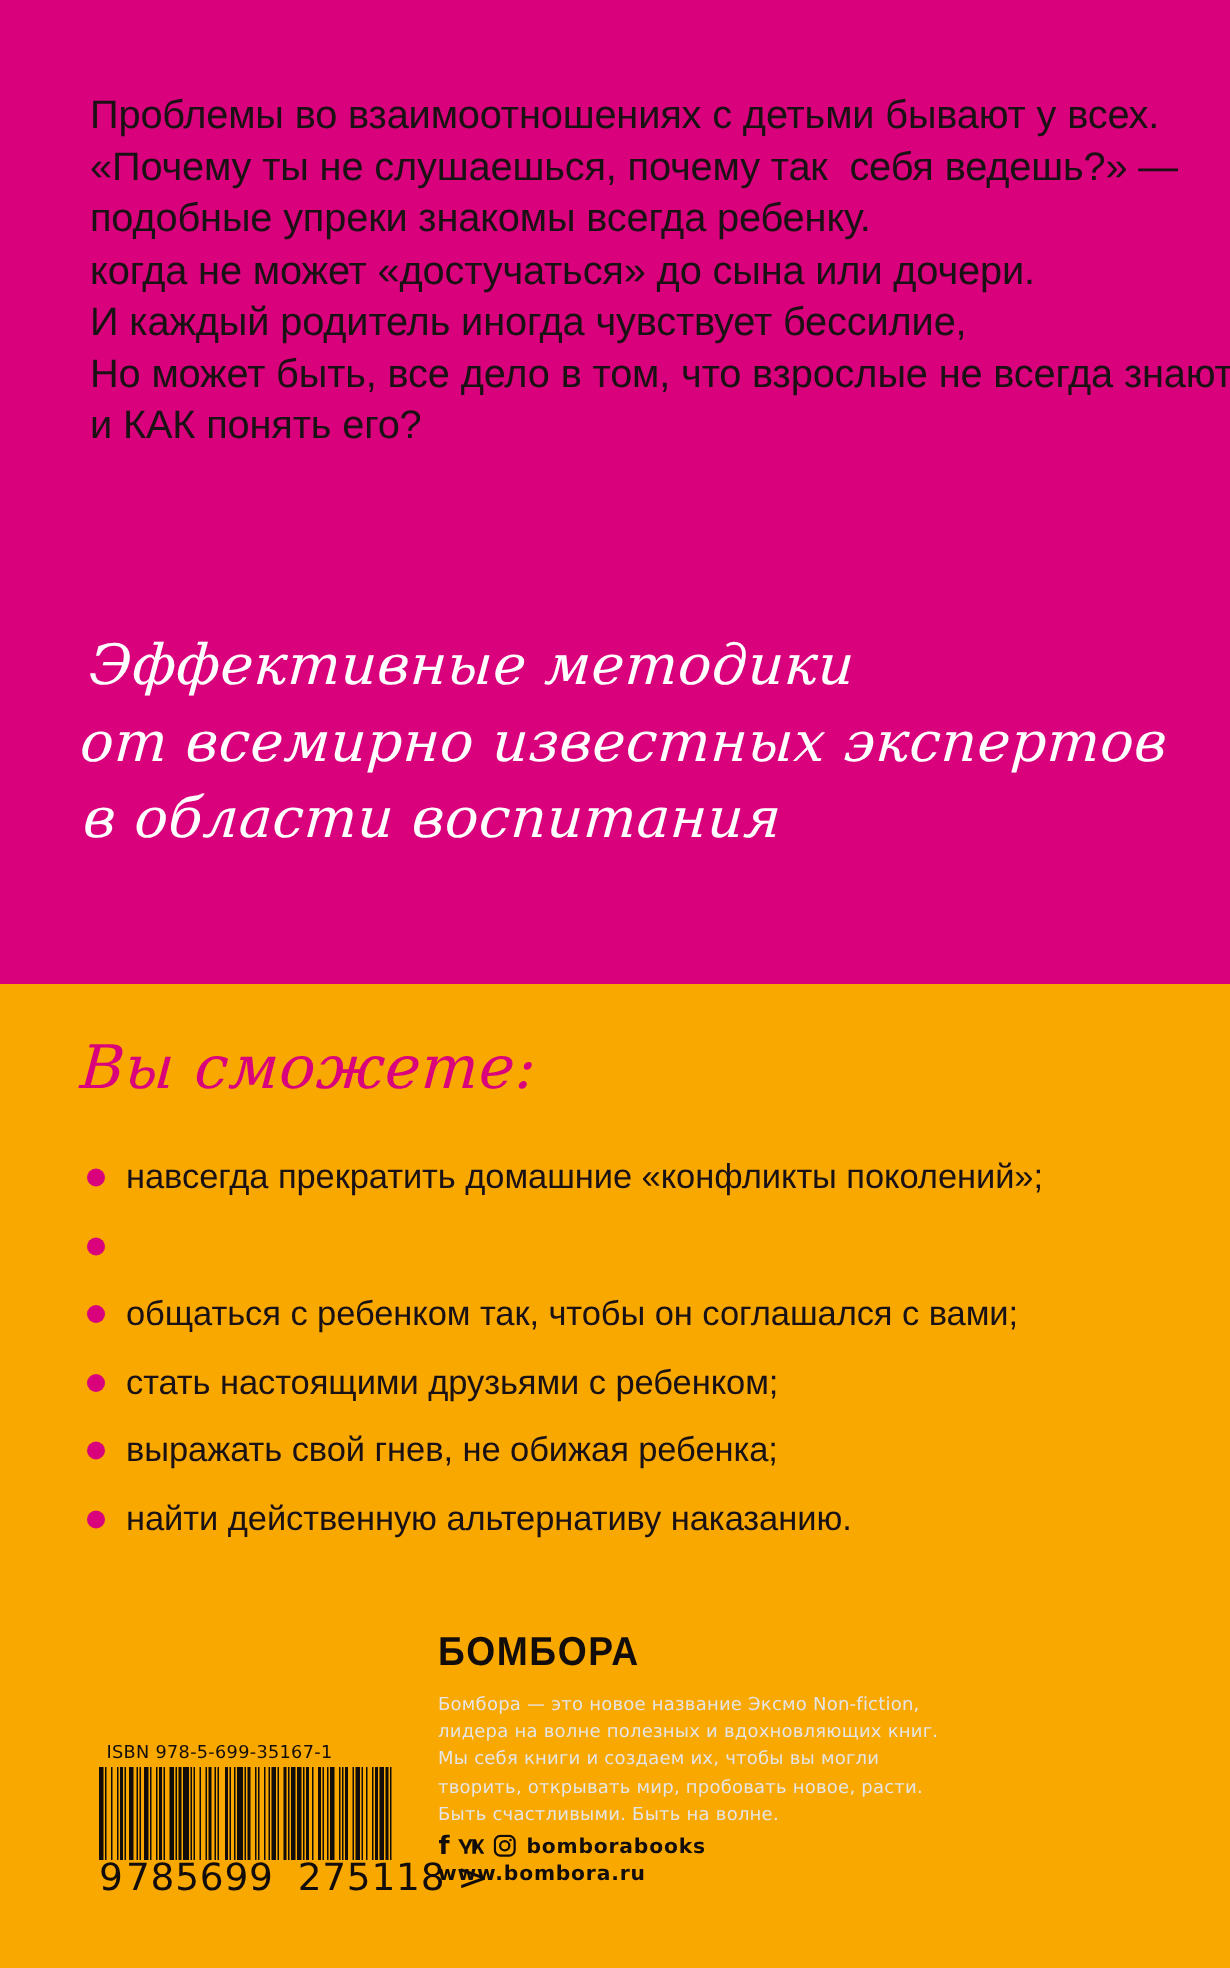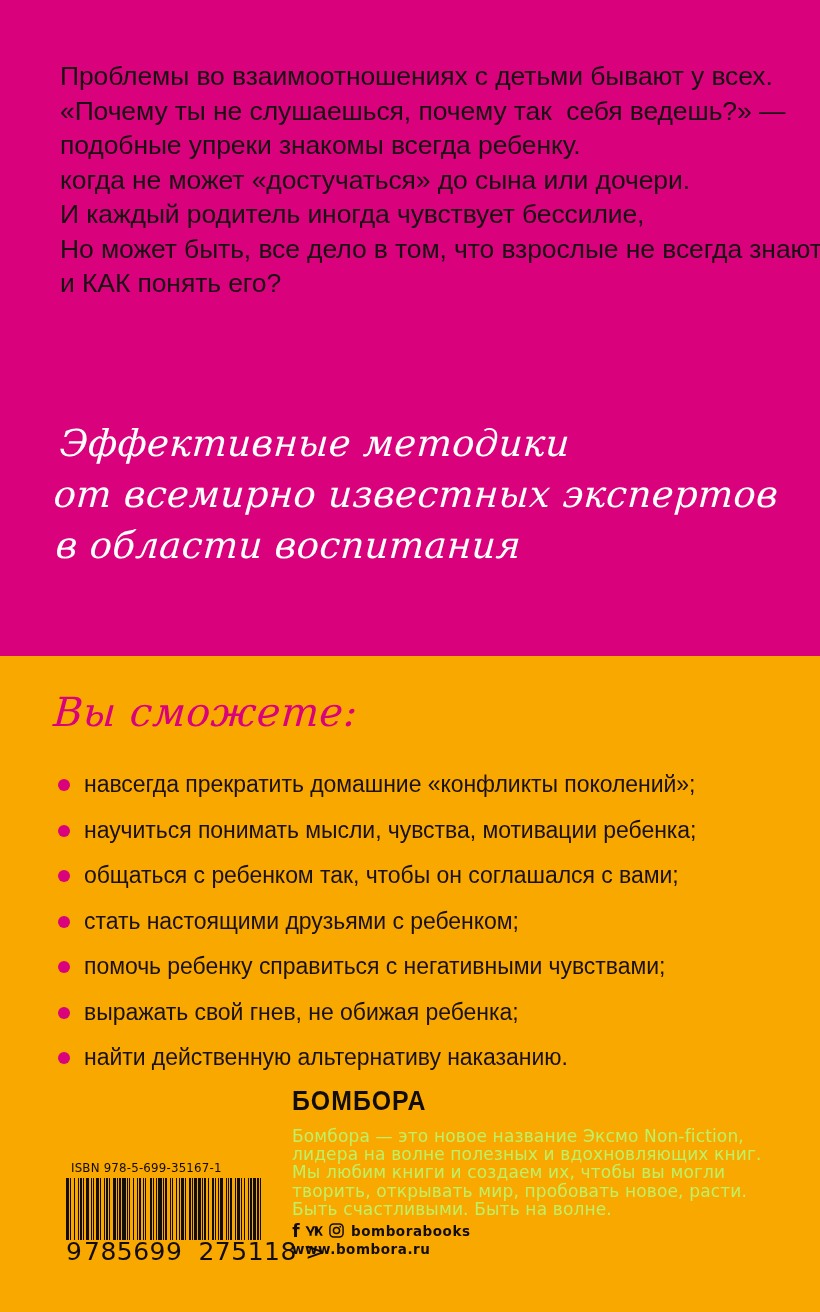--- a/index.html
+++ b/index.html
@@ -140,22 +140,22 @@
     font-weight: 700;
     letter-spacing: 1.1px;
     line-height: 30px;
     font-family: "Liberation Sans Narrow", "Liberation Sans", "DejaVu Sans Condensed", sans-serif;
     font-stretch: condensed;
     transform: scaleX(0.92);
     transform-origin: left center;
   }
   #publisher-desc {
     margin-top: 11px;
-    color: #bef264;
-    font-size: 17px;
+    color: #e5e5e5;
+    font-size: 12px;
     line-height: 18.2px;
     font-family: "DejaVu Sans", "Liberation Sans", sans-serif;
     font-weight: 400;
     letter-spacing: 0.15px;
   }
   #publisher-desc .line {
     display: block;
     white-space: pre;
   }
 
@@ -269,34 +269,33 @@
   <div id="handwritten">
       <span class="line">Эффективные методики</span>
       <span class="line">от всемирно известных экспертов</span>
       <span class="line">в области воспитания</span>
     </div>
 
   <div id="can-heading">Вы сможете:</div>
 
   <ul id="benefits">
       <li><span class="dot"></span><span>навсегда прекратить домашние «конфликты поколений»;</span></li>
-      <li><span class="dot"></span><span>научиться понимать мысли, чувства, мотивации ребенка;</span></li>
+      <li><span class="dot"></span></li>
       <li><span class="dot"></span><span>общаться с ребенком так, чтобы он соглашался с вами;</span></li>
       <li><span class="dot"></span><span>стать настоящими друзьями с ребенком;</span></li>
-      <li><span class="dot"></span><span>помочь ребенку справиться с негативными чувствами;</span></li>
       <li><span class="dot"></span><span>выражать свой гнев, не обижая ребенка;</span></li>
       <li><span class="dot"></span><span>найти действенную альтернативу наказанию.</span></li>
     </ul>
 
   <div id="publisher">
     <div id="publisher-logo">БОМБОРА</div>
     <div id="publisher-desc">
         <span class="line">Бомбора — это новое название Эксмо Non-fiction,</span>
         <span class="line">лидера на волне полезных и вдохновляющих книг.</span>
-        <span class="line">Мы любим книги и создаем их, чтобы вы могли</span>
+        <span class="line">Мы себя книги и создаем их, чтобы вы могли</span>
         <span class="line">творить, открывать мир, пробовать новое, расти.</span>
         <span class="line">Быть счастливыми. Быть на волне.</span>
       </div>
   </div>
 
   <div id="social">
     <div id="social-row">
       <span class="ic fb-icon">f</span>
       <span class="ic vk-icon">
         <svg viewBox="0 0 24 14" width="18" height="12" aria-hidden="true">

